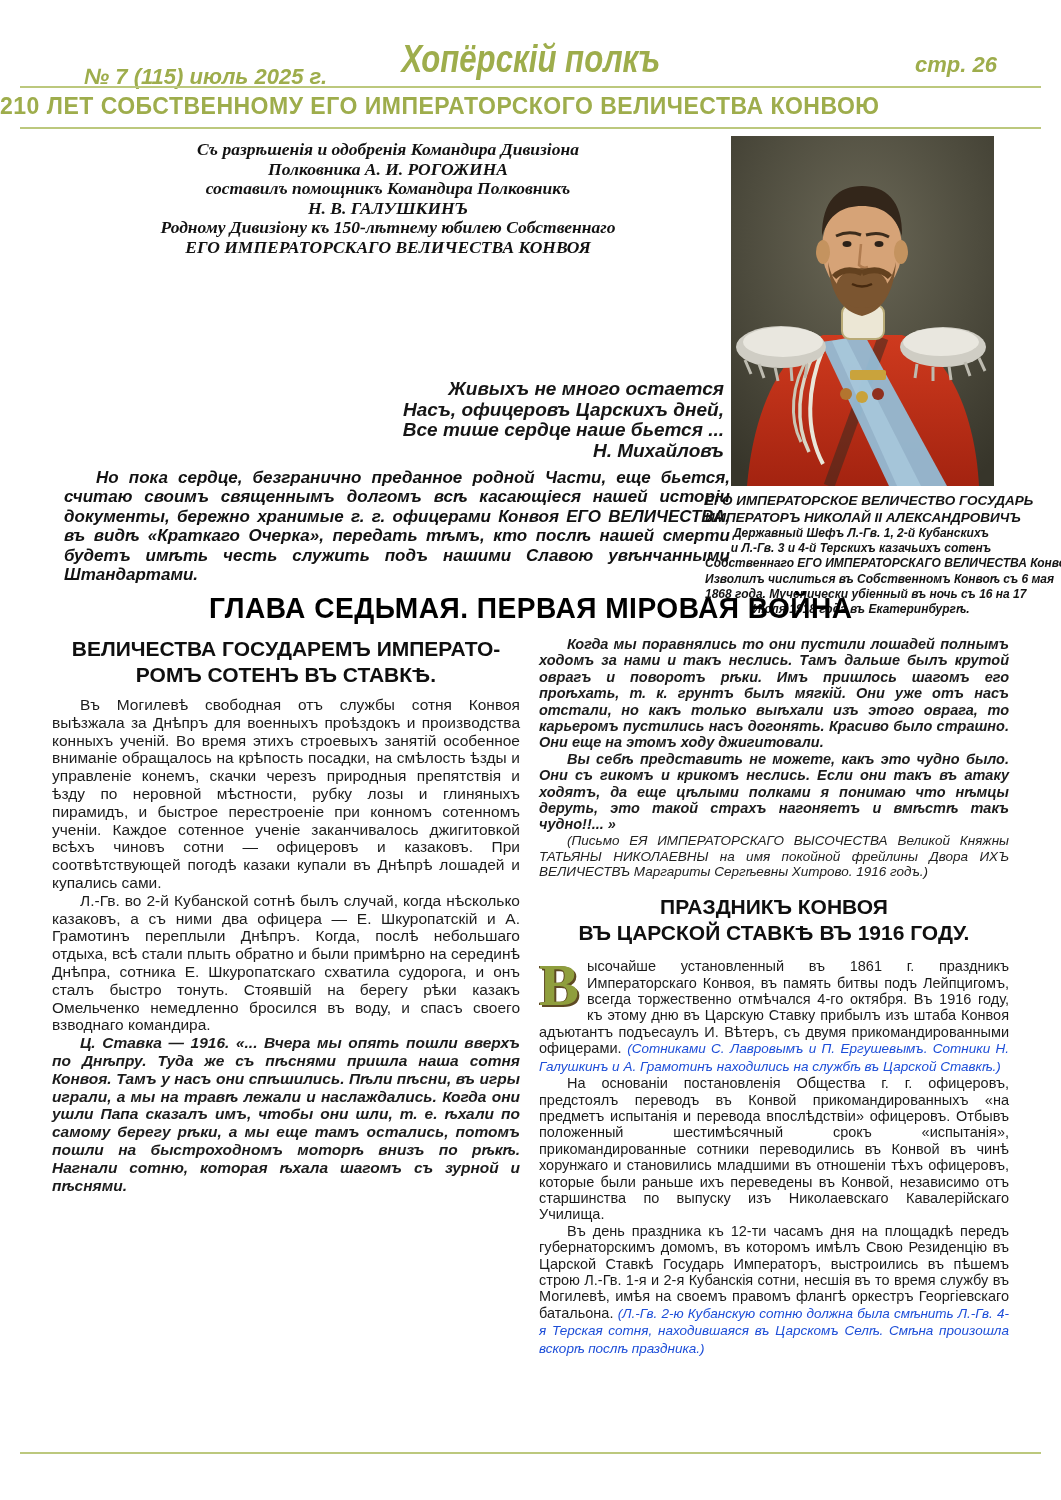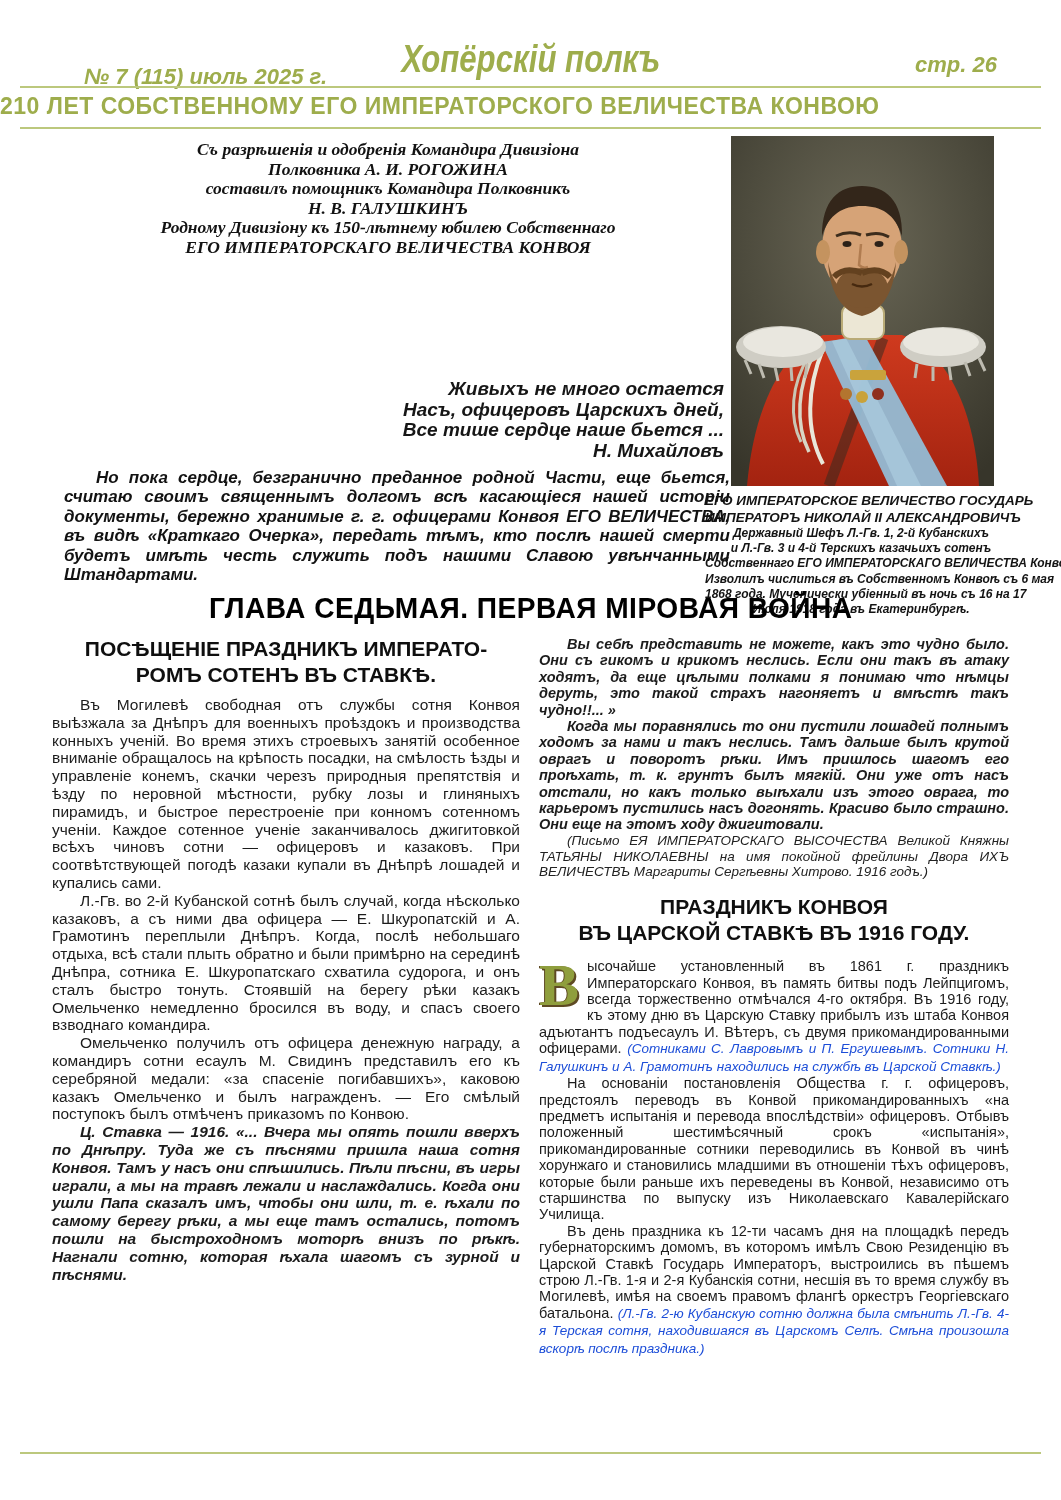--- a/index.html
+++ b/index.html
@@ -175,32 +175,31 @@
   <div class="lede">
     <p>Но пока сердце, безгранично преданное родной Части, еще бьется, считаю своимъ священнымъ долгомъ всѣ касающіеся нашей исторіи документы, бережно хранимые г. г. офицерами Конвоя ЕГО ВЕЛИЧЕСТВА, въ видѣ «Краткаго Очерка», передать тѣмъ, кто послѣ нашей смерти будетъ имѣть честь служить подъ нашими Славою увѣнчанными Штандартами.</p>
   </div>
 
   <div class="chapter">
     <span class="squeeze">ГЛАВА  СЕДЬМАЯ. ПЕРВАЯ МІРОВАЯ ВОЙНА</span>
   </div>
 
   <div class="col col-left">
     <p class="col-head">
-      <span>ПОСѢЩЕНІЕ ПРАЗДНИКЪ ИМПЕРАТО-</span><br>
+      <span>ВЕЛИЧЕСТВА ГОСУДАРЕМЪ ИМПЕРАТО-</span><br>
       <span>РОМЪ СОТЕНЪ ВЪ СТАВКѢ.</span>
     </p>
     <p>Въ Могилевѣ свободная отъ службы сотня Конвоя выѣзжала за Днѣпръ для военныхъ проѣздокъ и производства конныхъ ученій. Во время этихъ строевыхъ занятій особенное вниманіе обращалось на крѣпость посадки, на смѣлость ѣзды и управленіе конемъ, скачки черезъ природныя препятствія и ѣзду по неровной мѣстности, рубку лозы и глиняныхъ пирамидъ, и быстрое перестроеніе при конномъ сотенномъ ученіи. Каждое сотенное ученіе заканчивалось джигитовкой всѣхъ чиновъ сотни — офицеровъ и казаковъ. При соотвѣтствующей погодѣ казаки купали въ Днѣпрѣ лошадей и купались сами.</p>
     <p>Л.-Гв. во 2-й Кубанской сотнѣ былъ случай, когда нѣсколько казаковъ, а съ ними два офицера — Е. Шкуропатскій и А. Грамотинъ переплыли Днѣпръ. Когда, послѣ небольшаго отдыха, всѣ стали плыть обратно и были примѣрно на серединѣ Днѣпра, сотника Е. Шкуропатскаго схватила судорога, и онъ сталъ быстро тонуть. Стоявшій на берегу рѣки казакъ Омельченко немедленно бросился въ воду, и спасъ своего взводнаго командира.</p>
-    <p>Омельченко получилъ отъ офицера денежную награду, а командиръ сотни есаулъ М. Свидинъ представилъ его къ серебряной медали: «за спасеніе погибавшихъ», каковою казакъ Омельченко и былъ награжденъ. — Его смѣлый поступокъ былъ отмѣченъ приказомъ по Конвою.</p>
     <p class="bi">Ц. Ставка — 1916. «... Вчера мы опять пошли вверхъ по Днѣпру. Туда же съ пѣснями пришла наша сотня Конвоя. Тамъ у насъ они спѣшились. Пѣли пѣсни, въ игры играли, а мы на травѣ лежали и наслаждались. Когда они ушли Папа сказалъ имъ, чтобы они шли, т. е. ѣхали по самому берегу рѣки, а мы еще тамъ остались, потомъ пошли на быстроходномъ моторѣ внизъ по рѣкѣ. Нагнали сотню, которая ѣхала шагомъ съ зурной и пѣснями.</p>
   </div>
 
   <div class="col col-right">
+    <p class="bi">Когда мы поравнялись то они пустили лошадей полнымъ ходомъ за нами и такъ неслись. Тамъ дальше былъ крутой оврагъ и поворотъ рѣки. Имъ пришлось шагомъ его проѣхать, т. к. грунтъ былъ мягкій. Они уже отъ насъ отстали, но какъ только выѣхали изъ этого оврага, то карьеромъ пустились насъ догонять. Красиво было страшно. Они еще на этомъ ходу джигитовали.</p>
     <p class="bi">Вы себѣ представить не можете, какъ это чудно было. Они съ гикомъ и крикомъ неслись. Если они такъ въ атаку ходятъ, да еще цѣлыми полками я понимаю что нѣмцы деруть, это такой страхъ нагоняетъ и вмѣстѣ такъ чудно!!... »</p>
-    <p class="bi">Когда мы поравнялись то они пустили лошадей полнымъ ходомъ за нами и такъ неслись. Тамъ дальше былъ крутой оврагъ и поворотъ рѣки. Имъ пришлось шагомъ его проѣхать, т. к. грунтъ былъ мягкій. Они уже отъ насъ отстали, но какъ только выѣхали изъ этого оврага, то карьеромъ пустились насъ догонять. Красиво было страшно. Они еще на этомъ ходу джигитовали.</p>
     <p class="attr">(Письмо ЕЯ ИМПЕРАТОРСКАГО ВЫСОЧЕСТВА Великой Княжны ТАТЬЯНЫ НИКОЛАЕВНЫ на имя покойной фрейлины Двора ИХЪ ВЕЛИЧЕСТВЪ Маргариты Сергѣевны Хитрово. 1916 годъ.)</p>
     <p class="col-head-2">
       <span>ПРАЗДНИКЪ КОНВОЯ</span><br>
       <span>ВЪ ЦАРСКОЙ СТАВКѢ ВЪ 1916 ГОДУ.</span>
     </p>
     <p class="p-drop">
       <span class="dropcap">В</span><span>ысочайше установленный въ 1861 г. праздникъ Императорскаго Конвоя, въ память битвы подъ Лейпцигомъ, всегда торжественно отмѣчался 4-го октября. Въ 1916 году, къ этому дню въ Царскую Ставку прибылъ изъ штаба Конвоя адъютантъ подъесаулъ И. Вѣтеръ, съ двумя прикомандированными офицерами. </span><span class="note">(Сотниками С. Лавровымъ и П. Ергушевымъ. Сотники Н. Галушкинъ и А. Грамотинъ находились на службѣ въ Царской Ставкѣ.)</span>
     </p>
     <p>На основаніи постановленія Общества г. г. офицеровъ, предстоялъ переводъ въ Конвой прикомандированныхъ «на предметъ испытанія и перевода впослѣдствіи» офицеровъ. Отбывъ положенный шестимѣсячный срокъ «испытанія», прикомандированные сотники переводились въ Конвой въ чинѣ хорунжаго и становились младшими въ отношеніи тѣхъ офицеровъ, которые были раньше ихъ переведены въ Конвой, независимо отъ старшинства по выпуску изъ Николаевскаго Кавалерійскаго Училища.</p>
     <p>

